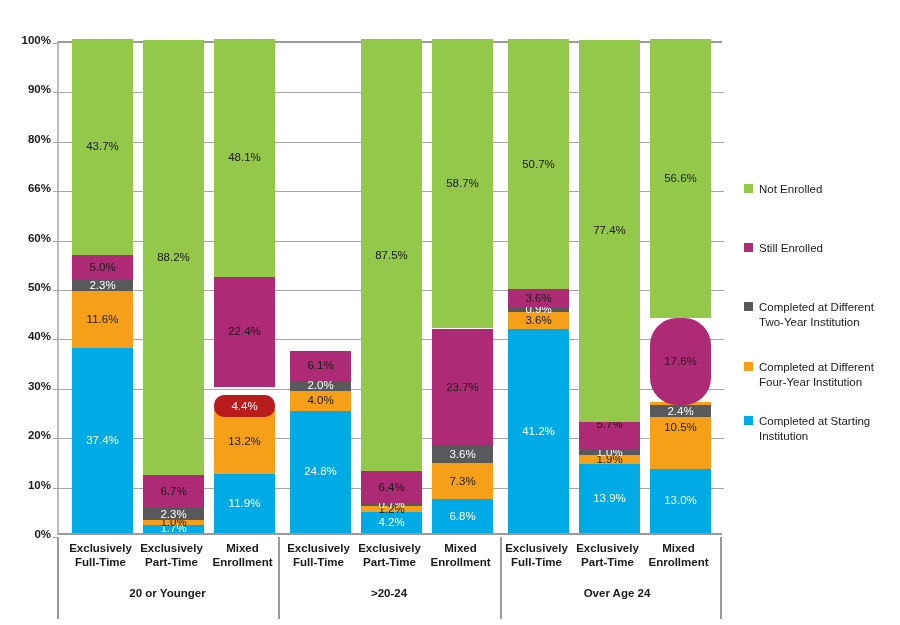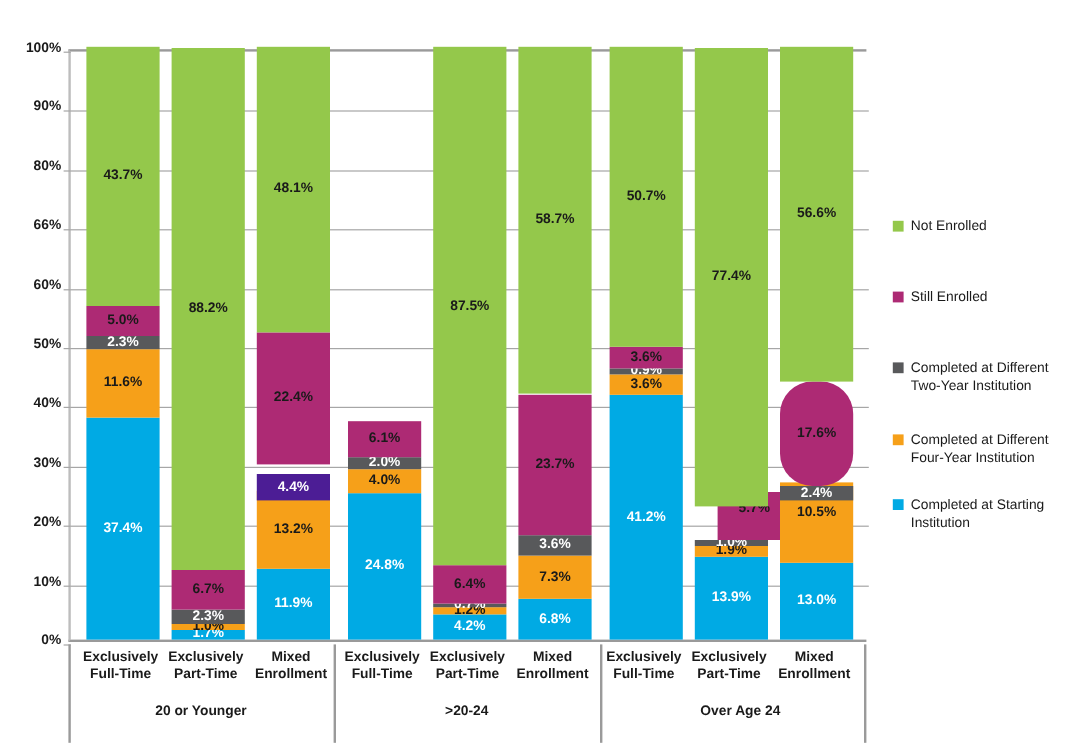--- a/index.html
+++ b/index.html
@@ -48,21 +48,21 @@
   }
   .seg{
     position:absolute;left:0;width:100%;
     box-sizing:border-box;
     overflow:visible;
   }
   .seg-label{
     position:absolute;left:0;width:100%;
     text-align:center;
     font-size:11.5px;
-    font-weight:bold;
+    font-weight:normal;
     line-height:13px;
     white-space:nowrap;
   }
   .lbl-dark{color:#1a1a1a;}
   .lbl-light{color:#ffffff;}
 
   
   .cat-band{
     position:absolute;
     left:57px;top:537px;
@@ -195,21 +195,21 @@
             <div class="seg-label lbl-dark" style="top: 211.354px;">88.2%</div>
           </div>
         </div>
         <div class="bar" style="left: 155px; height: 494px;">
           <div class="seg" style="bottom: 0px; height: 58.786px; background: rgb(0, 170, 228);">
             <div class="seg-label lbl-light" style="top: 22.893px;">11.9%</div>
           </div>
           <div class="seg" style="bottom: 58.786px; height: 65.208px; background: rgb(246, 160, 25);">
             <div class="seg-label lbl-dark" style="top: 26.104px;">13.2%</div>
           </div>
-          <div class="seg" style="bottom: 116px; height: 21.736px; background: #4c1d95;">
+          <div class="seg" style="bottom: 116px; height: 21.736px; background: #b91c1c; border-radius: 10px;">
             <div class="seg-label lbl-light" style="top: 4.368px;">4.4%</div>
           </div>
           <div class="seg" style="bottom: 145.73px; height: 110.656px; background: rgb(173, 42, 116);">
             <div class="seg-label lbl-dark" style="top: 48.828px;">22.4%</div>
           </div>
           <div class="seg" style="bottom: 256.386px; height: 237.614px; background: rgb(148, 200, 75);">
             <div class="seg-label lbl-dark" style="top: 112.307px;">48.1%</div>
           </div>
         </div>
         <div class="bar" style="left: 231px; height: 494px;">
@@ -280,21 +280,21 @@
         <div class="bar" style="left: 520px; height: 494px;">
           <div class="seg" style="bottom: 0px; height: 68.666px; background: rgb(0, 170, 228);">
             <div class="seg-label lbl-light" style="top: 27.833px;">13.9%</div>
           </div>
           <div class="seg" style="bottom: 68.666px; height: 9.386px; background: rgb(246, 160, 25);">
             <div class="seg-label lbl-dark" style="top: -1.807px;">1.9%</div>
           </div>
           <div class="seg" style="bottom: 78.052px; height: 4.94px; background: rgb(88, 89, 91);">
             <div class="seg-label lbl-light" style="top: -4.03px;">1.0%</div>
           </div>
-          <div class="seg" style="bottom: 82.992px; height: 40px; background: rgb(173, 42, 116); margin-left: 19px;">
+          <div class="seg" style="bottom: 82.992px; height: 40px; background: rgb(173, 42, 116);">
             <div class="seg-label lbl-dark" style="top: 7.579px;">5.7%</div>
           </div>
           <div class="seg" style="bottom: 111.15px; height: 382.356px; background: rgb(148, 200, 75);">
             <div class="seg-label lbl-dark" style="top: 184.678px;">77.4%</div>
           </div>
         </div>
         <div class="bar" style="left: 591px; height: 494px;">
           <div class="seg" style="bottom: 0px; height: 64.22px; background: rgb(0, 170, 228);">
             <div class="seg-label lbl-light" style="top: 25.61px;">13.0%</div>
           </div>

